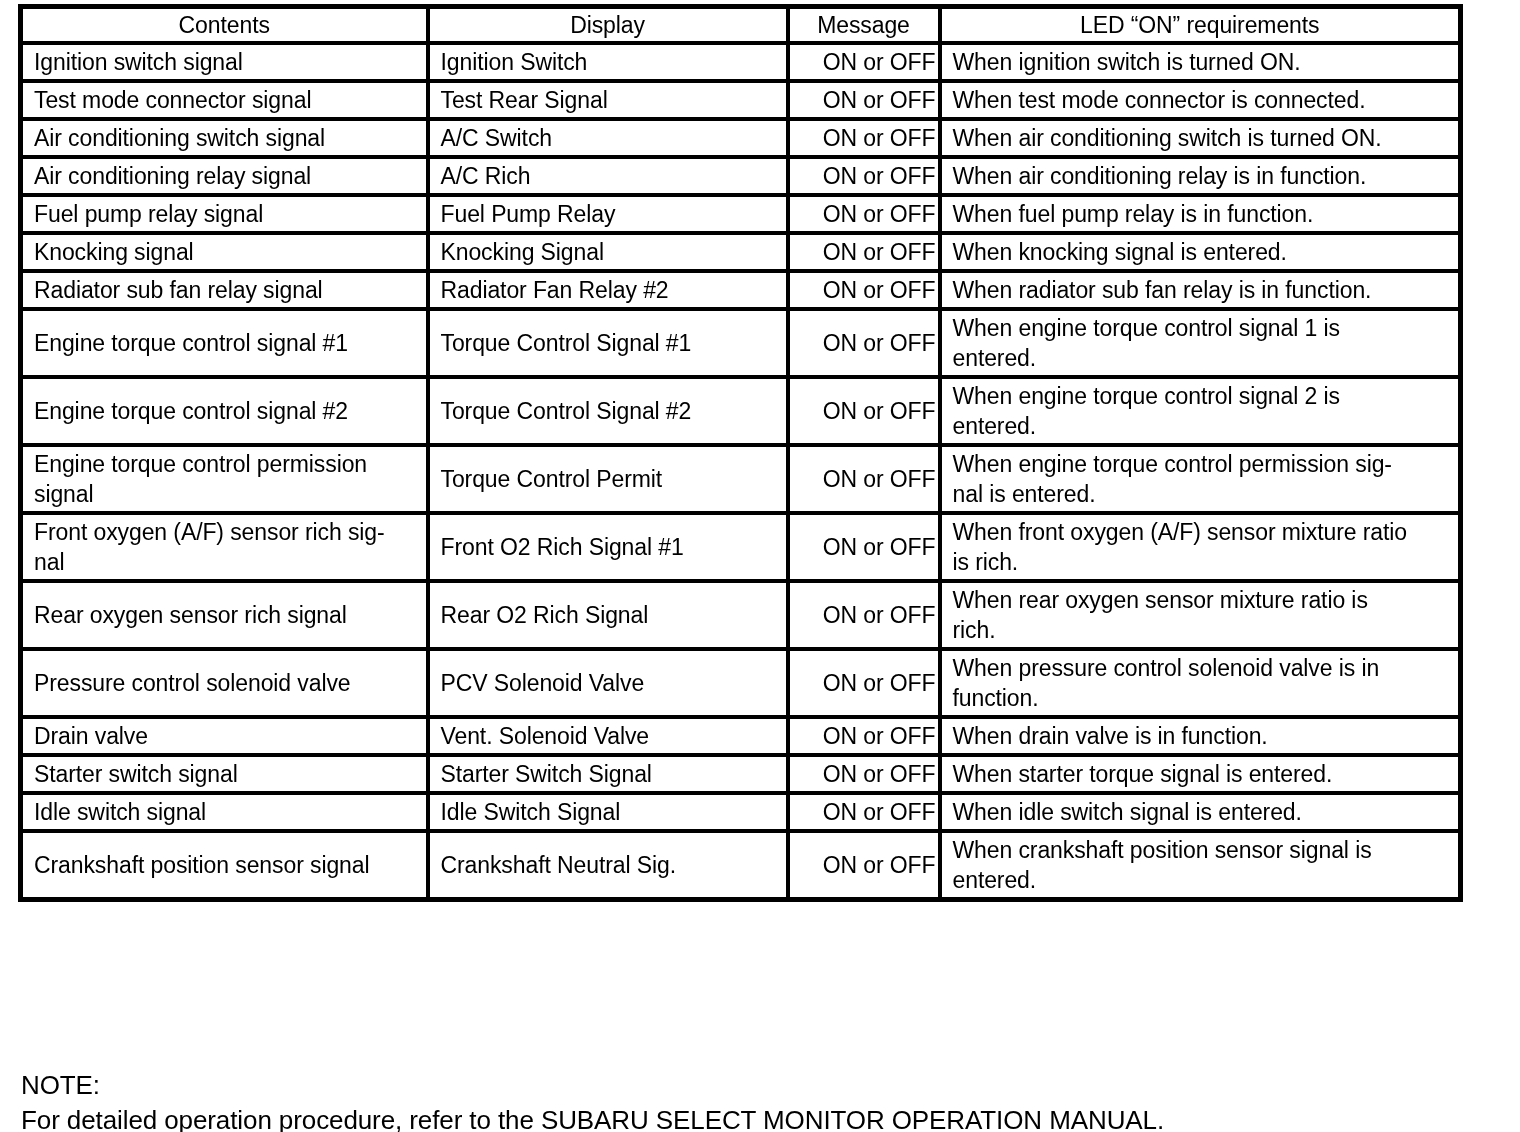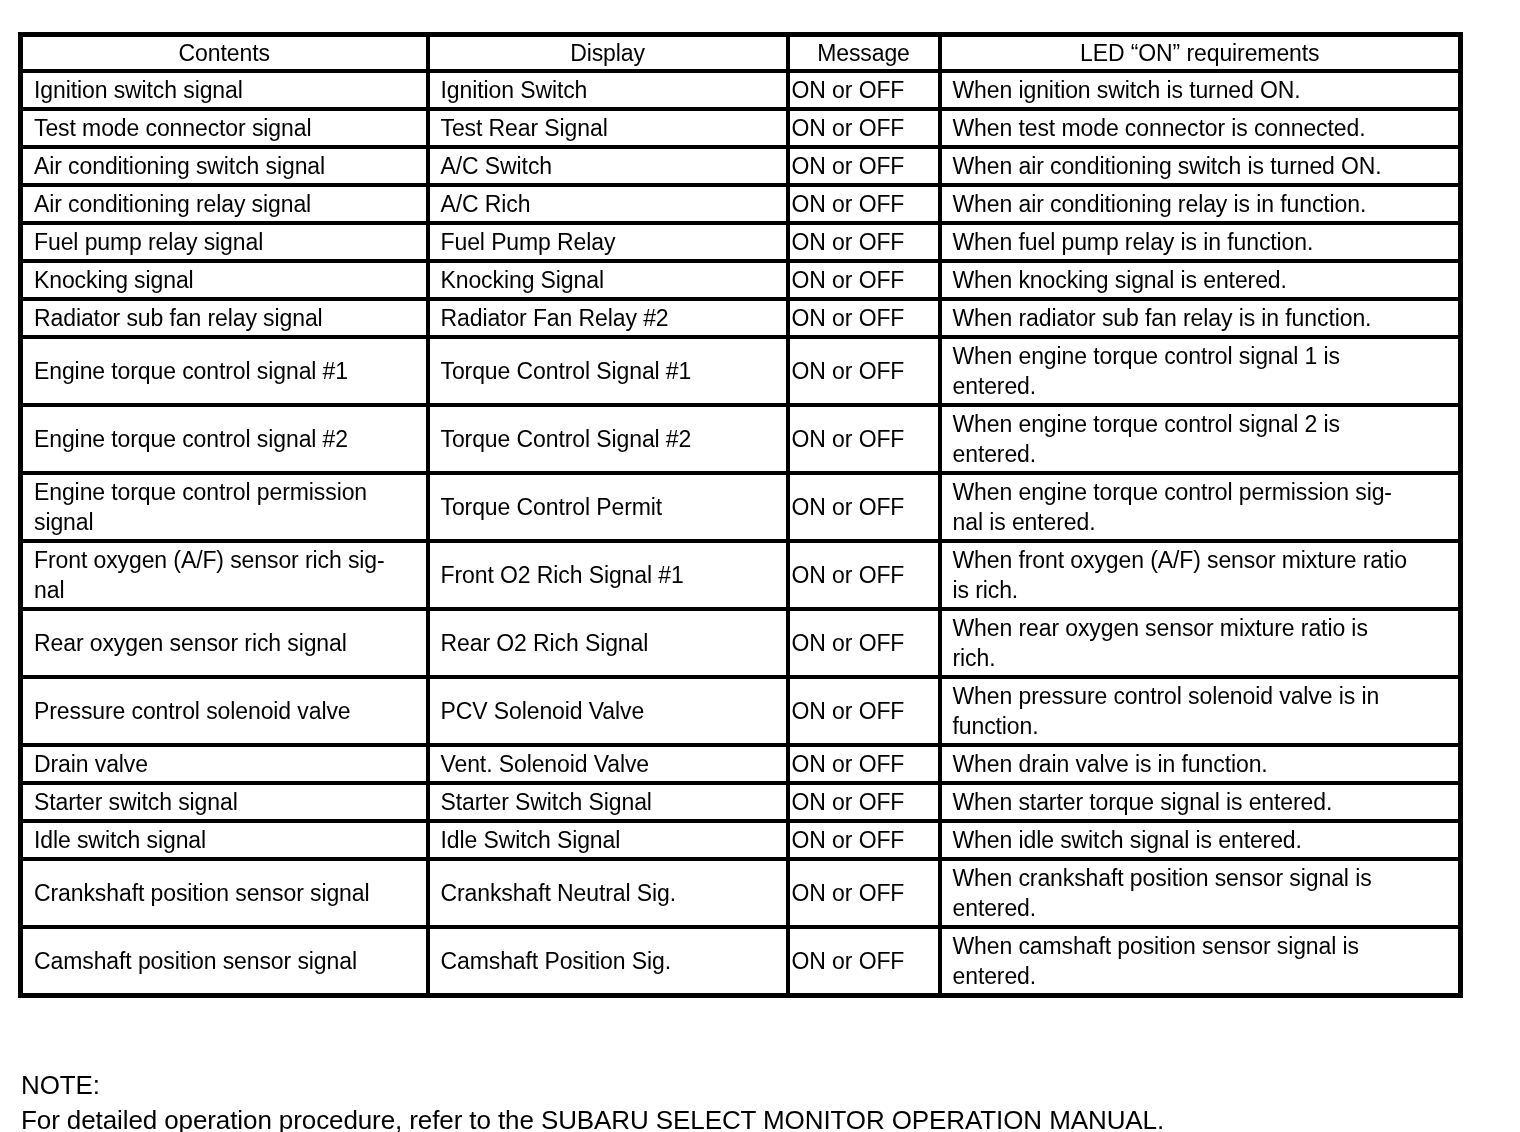--- a/index.html
+++ b/index.html
@@ -12,21 +12,21 @@
   .page {
     position: relative;
     width: 1520px;
     height: 1132px;
     background: #ffffff;
     overflow: hidden;
   }
   table.signal-table {
     position: absolute;
     left: 18px;
-    top: 32px;
+    top: 4px;
     width: 1440px;
     border-collapse: collapse;
     table-layout: fixed;
     border: 5px solid #000000;
   }
   .signal-table th,
   .signal-table td {
     border: 4px solid #000000;
     font-size: 23px;
     line-height: 30px;
@@ -40,21 +40,21 @@
     font-weight: normal;
     text-align: center;
     height: 29px;
     padding: 1px 3px;
   }
   .signal-table tbody tr {
     height: 33px;
     margin-top: 8px;
   }
   td.c-message {
-    text-align: left;
+    text-align: right;
     padding: 2px 2px;
   }
   .note {
     position: absolute;
     left: 21px;
     top: 1068px;
     font-size: 26px;
     line-height: 35px;
     letter-spacing: -0.1px;
   }
@@ -203,27 +203,20 @@
   </tr>
 
   <tr>
     <td class="c-contents">Crankshaft position sensor signal</td>
     <td class="c-display">Crankshaft Neutral Sig.</td>
     <td class="c-message">ON or OFF</td>
     <td class="c-req">When crankshaft position sensor signal is
 entered.</td>
   </tr>
 
-  <tr>
-    <td class="c-contents">Camshaft position sensor signal</td>
-    <td class="c-display">Camshaft Position Sig.</td>
-    <td class="c-message">ON or OFF</td>
-    <td class="c-req">When camshaft position sensor signal is
-entered.</td>
-  </tr>
 </tbody>
   </table>
 
   <div class="note">
     <div>NOTE:</div>
     <div>For detailed operation procedure, refer to the SUBARU SELECT MONITOR OPERATION MANUAL.</div>
   </div>
 
 </div>
 

